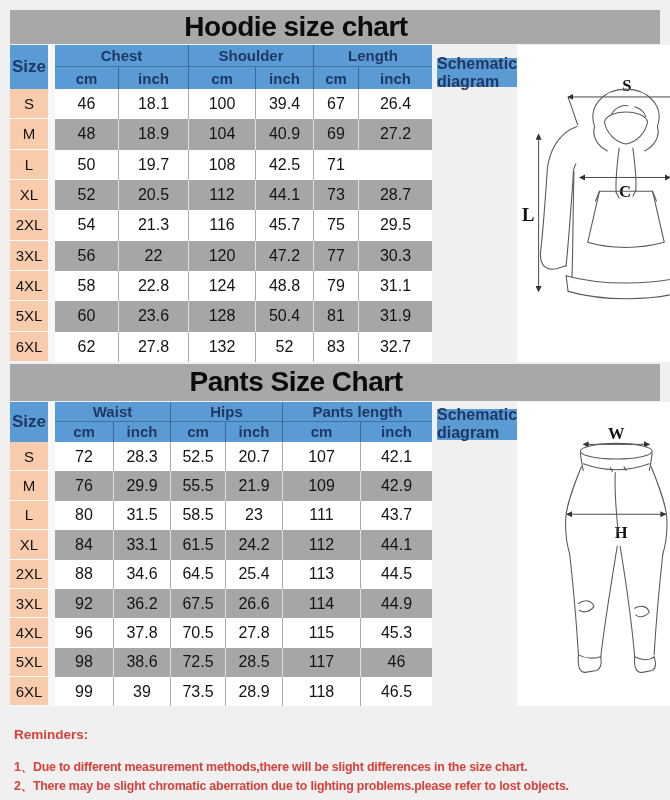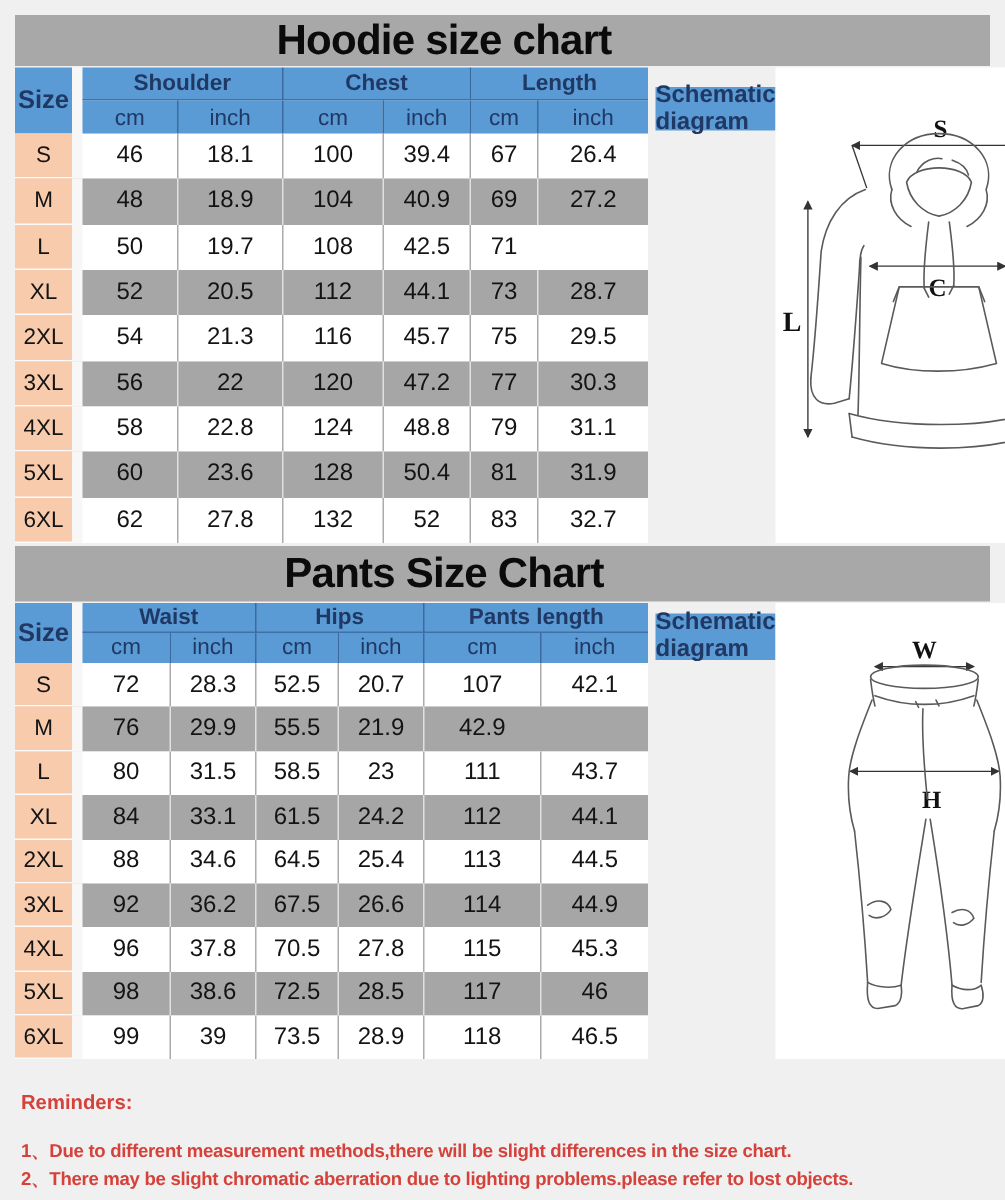--- a/index.html
+++ b/index.html
@@ -37,21 +37,21 @@
   .size-head{grid-row:1/3;grid-column:1;background:var(--blue);
     display:flex;align-items:center;justify-content:center;
     color:var(--navy);font-weight:bold;font-size:17px}
   .gaphead{grid-row:1/3;grid-column:2;background:#f7f7f7}
   .g{grid-row:1;grid-column:span 2;background:var(--blue);
     display:flex;align-items:center;justify-content:center;
     color:var(--navy);font-weight:bold;font-size:15px;
     border-bottom:1px solid rgba(24,48,96,.4)}
   .g + .g{border-left:1px solid rgba(24,48,96,.45)}
   .u{grid-row:2;background:var(--blue);display:flex;align-items:center;justify-content:center;
-    color:var(--navy);font-weight:normal;font-size:15px}
+    color:var(--navy);font-weight:bold;font-size:15px}
   .u + .u{border-left:1px solid rgba(24,48,96,.45)}
 
   .trow{display:grid;grid-template-columns:var(--cols);height:var(--rowh);background:#fff}
   .trow.alt{background:var(--row-gray)}
   .cell{display:flex;align-items:center;justify-content:center;font-size:16px}
   .size-cell{background:var(--peach);font-size:15px;border-bottom:1px solid #fbfbfb}
   .gapcell{background:#f7f7f7}
   .v + .v{border-left:1px solid #ababab}
   .trow.alt .v + .v{border-left:1px solid rgba(255,255,255,.65)}
 
@@ -79,22 +79,22 @@
 
     <div class="band hoodie-band">
       <h1>Hoodie size chart</h1>
     </div>
 
     <div class="section">
       <div class="table htable">
         <div class="thead">
           <div class="size-head">Size</div>
           <div class="gaphead"></div>
+          <div class="g">Chest</div>
           <div class="g">Shoulder</div>
-          <div class="g">Chest</div>
           <div class="g">Length</div>
           <div class="u">cm</div>
           <div class="u">inch</div>
           <div class="u">cm</div>
           <div class="u">inch</div>
           <div class="u">cm</div>
           <div class="u">inch</div>
         </div>
         <div class="tbody">
 
@@ -277,20 +277,21 @@
               <div class="cell v">42.1</div>
             </div>
 
             <div class="trow alt">
               <div class="cell size-cell">M</div>
               <div class="gapcell"></div>
               <div class="cell v">76</div>
               <div class="cell v">29.9</div>
               <div class="cell v">55.5</div>
               <div class="cell v">21.9</div>
+              <div class="cell v">109</div>
               <div class="cell v">42.9</div>
             </div>
 
             <div class="trow">
               <div class="cell size-cell">L</div>
               <div class="gapcell"></div>
               <div class="cell v">80</div>
               <div class="cell v">31.5</div>
               <div class="cell v">58.5</div>
               <div class="cell v">23</div>

